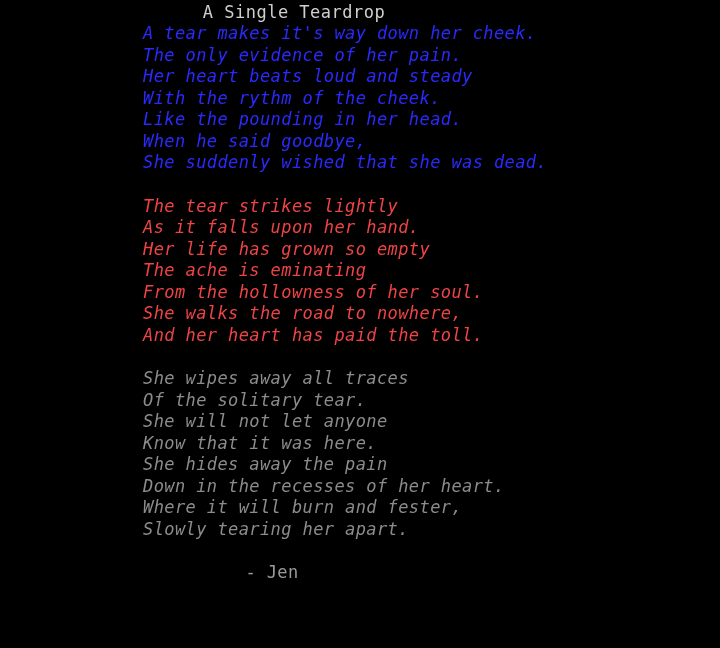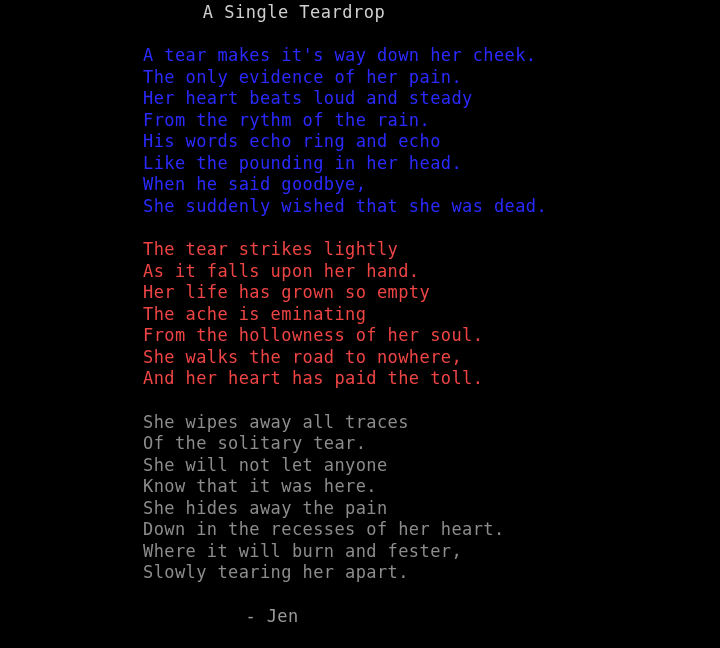--- a/index.html
+++ b/index.html
@@ -22,21 +22,21 @@
   .title {
     text-align: center;
     color: #cfcfcf;
     font-size: 17px;
     line-height: 21px;
     letter-spacing: 0.5px;
     padding-top: 2px;
   }
   .poem {
     margin-left: 143px;
-    margin-top: 22px;
+    font-style: italic;
   }
   .stanza {
     margin-bottom: 22px;
   }
   .line {
     font-size: 17px;
     line-height: 21.5px;
     letter-spacing: 0.4px;
     white-space: pre;
   }
@@ -59,22 +59,21 @@
 <div class="page">
 
   <div class="title">A Single Teardrop</div>
 
   <div class="poem">
 
     <div class="stanza stanza-1">
       <div class="line">A tear makes it's way down her cheek.</div>
       <div class="line">The only evidence of her pain.</div>
       <div class="line">Her heart beats loud and steady</div>
-      <div class="line">From the rythm of the rain.</div>
-      <div class="line">His words echo ring and echo</div>
+      <div class="line">With the rythm of the cheek.</div>
       <div class="line">Like the pounding in her head.</div>
       <div class="line">When he said goodbye,</div>
       <div class="line">She suddenly wished that she was dead.</div>
     </div>
 
     <div class="stanza stanza-2">
       <div class="line">The tear strikes lightly</div>
       <div class="line">As it falls upon her hand.</div>
       <div class="line">Her life has grown so empty</div>
       <div class="line">The ache is eminating</div>

